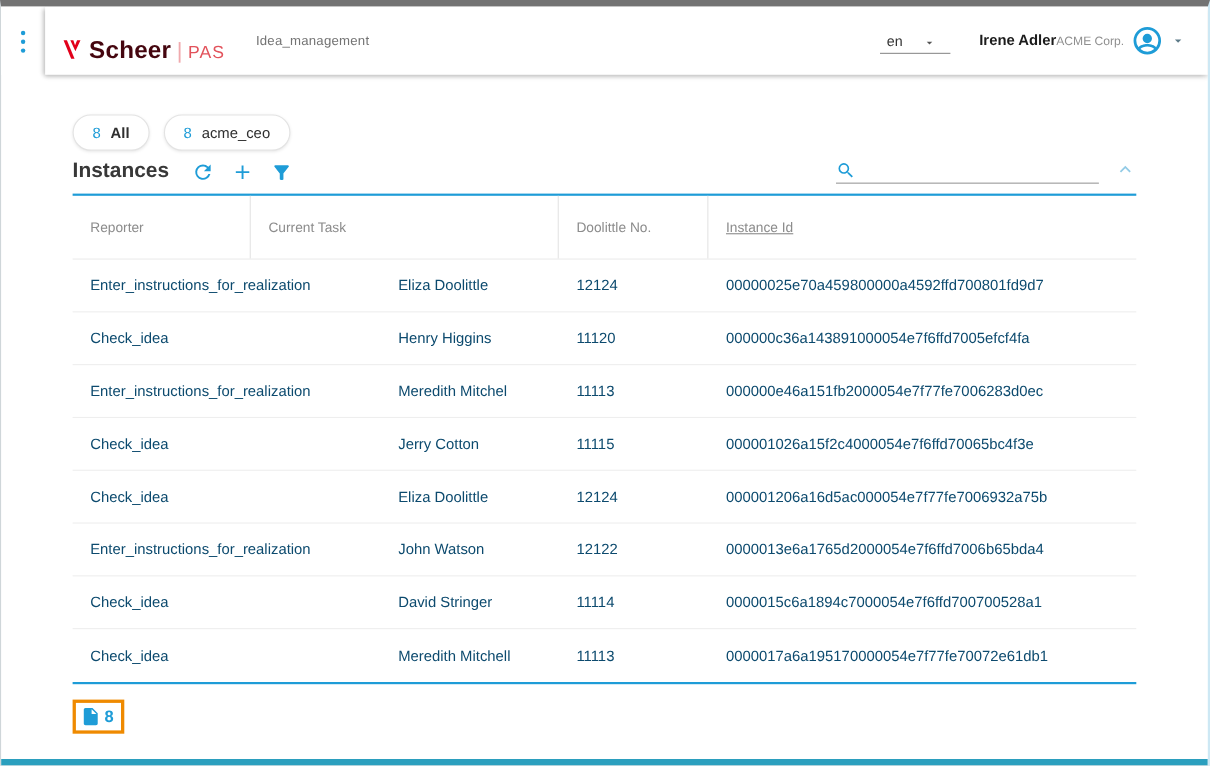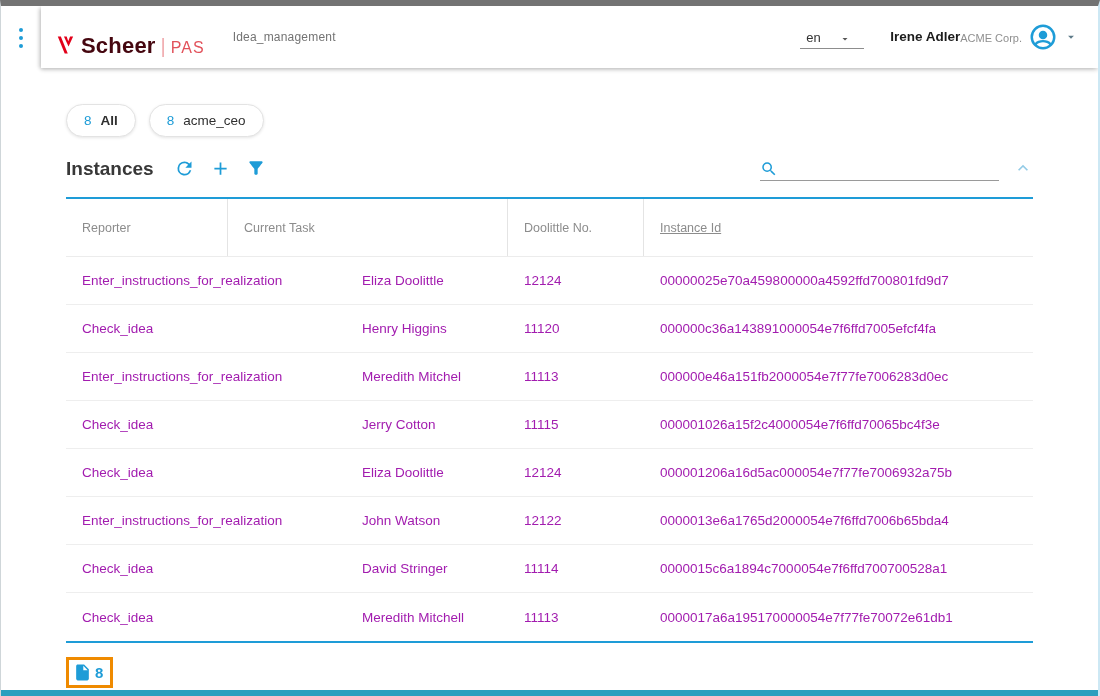--- a/index.html
+++ b/index.html
@@ -36,39 +36,39 @@
   
   .content{ padding:0 65px; }
   .chips{ display:flex; gap:13px; margin-top:36px; }
   .chip{ display:inline-flex; align-items:center; gap:9px; background:#fff; border:1px solid #e3e3e3;
     border-radius:17px; padding:0 17px; height:33px; font-size:13.5px;
     box-shadow:0 1px 3px rgba(0,0,0,.10); cursor:pointer; }
   .chip .count{ color:#1e9cd7; }
   .chip .count:empty{ display:none; }
   .chip .label{ color:#2f2f2f; }
   .chip:first-child .label{ font-weight:700; }
-  .toolbar{ display:flex; align-items:flex-start; margin-top:21px; height:30px; }
+  .toolbar{ display:flex; align-items:flex-end; height:30px; }
   .section-title{ font-size:19px; font-weight:700; color:#383838; margin-right:20px; }
   .icon-btn{ background:none; border:none; padding:0; margin-right:15px; cursor:pointer;
     display:inline-flex; align-items:center; }
   .search{ margin-left:auto; display:flex; align-items:flex-end; gap:6px;
     border-bottom:1px solid #9a9a9a; padding-bottom:2px; }
   .search input{ border:none; outline:none; width:215px; height:20px; font-size:14px;
     font-family:"Liberation Sans", sans-serif; color:#333; background:transparent; }
   .collapse-btn{ background:none; border:none; padding:0; margin-left:14px; cursor:pointer; }
   
   .table-top{ height:2px; background:#1e9cd7; margin-top:9px; }
   .thead{ display:flex; height:58px; }
   .thcell{ display:flex; align-items:center; padding-left:16px; font-size:12.5px; color:#8c8c8c;
     border-right:1px solid #e4e4e4; }
   .thcell:last-child{ border-right:none;text-decoration:underline; }
   .thead{ border-bottom:1px solid #ececec; }
   .c0{ width:280px; } .c1{ width:162px; } .c2{ width:136px; } .c3{ flex:1; }
   .trow{ display:flex; height:48px; align-items:center; border-bottom:1px solid #eeeeee;
-    font-size:13.5px; color:#a21caf; cursor:pointer; }
+    font-size:13.5px; color:#0c4a6e; cursor:pointer; }
   .trow:last-child{ border-bottom:none; }
   .tcell{ padding-left:16px; white-space:nowrap; overflow:hidden; }
   .table-bottom{ height:2px; background:#1e9cd7; }
   
   .table-footer{ margin-top:14px; }
   .count-badge{ display:inline-flex; align-items:center; gap:3px; border:3px solid #ef8a00;
     padding:3px 7px 3px 4px; background:#fff; cursor:pointer; }
   .count-badge .num{ color:#1e9cd7; font-size:15px; font-weight:700; }
   .bottom-bar{ position:absolute; left:0; right:0; bottom:0; height:6px; background:#2b9fbe; }
 </style>

